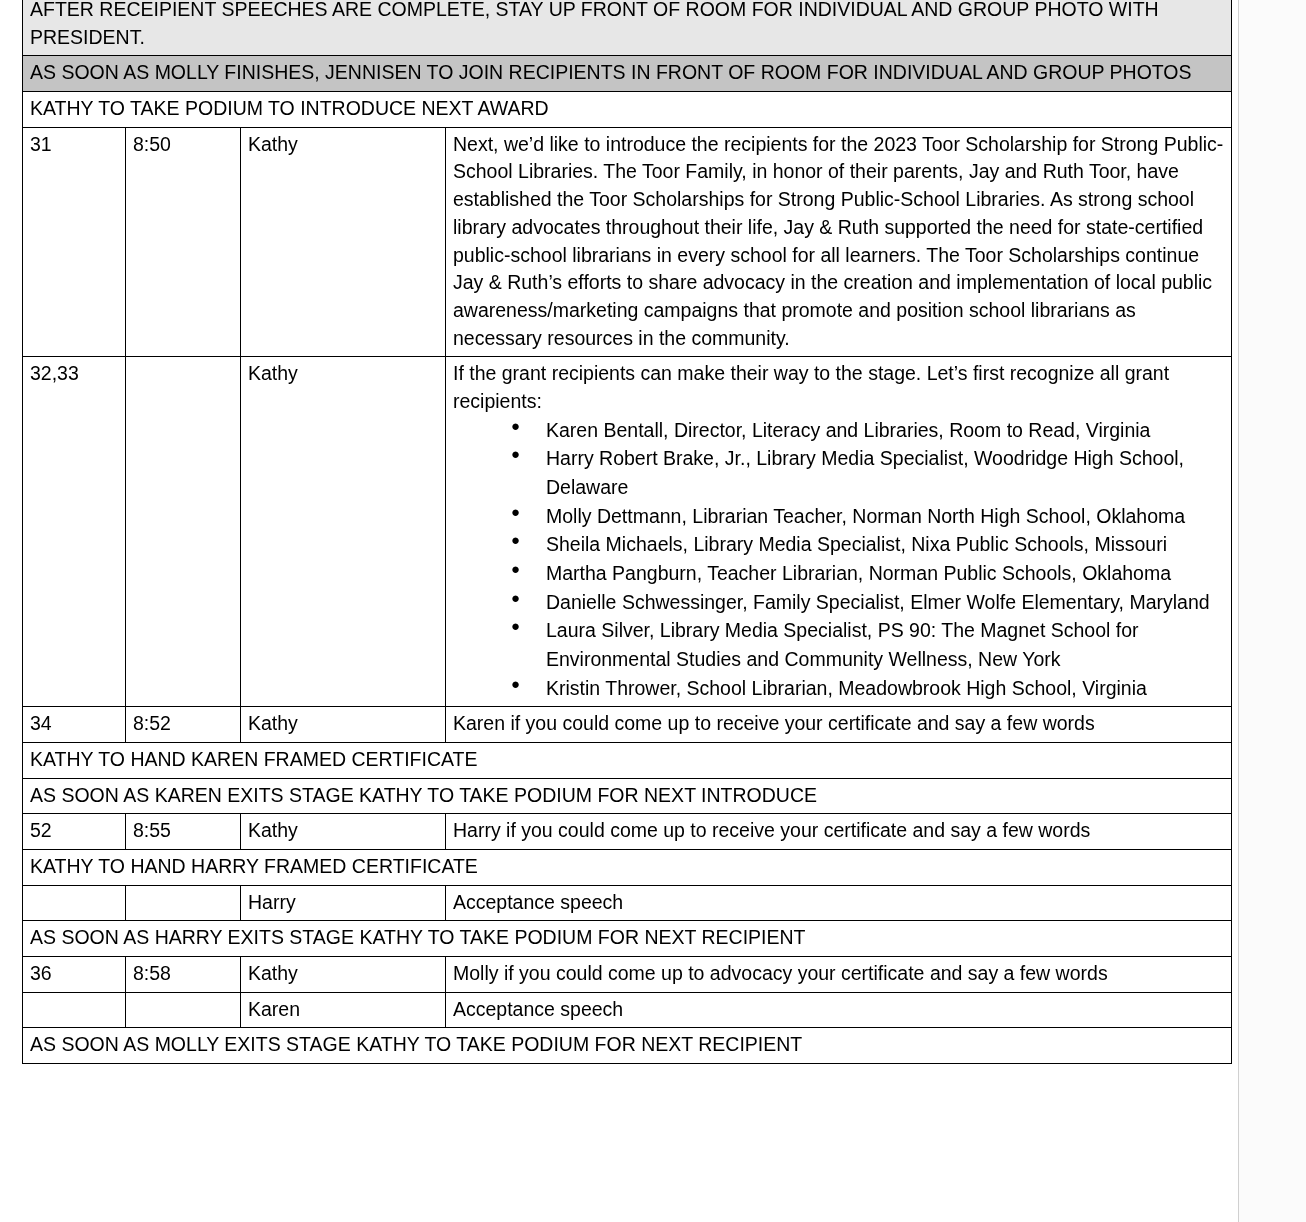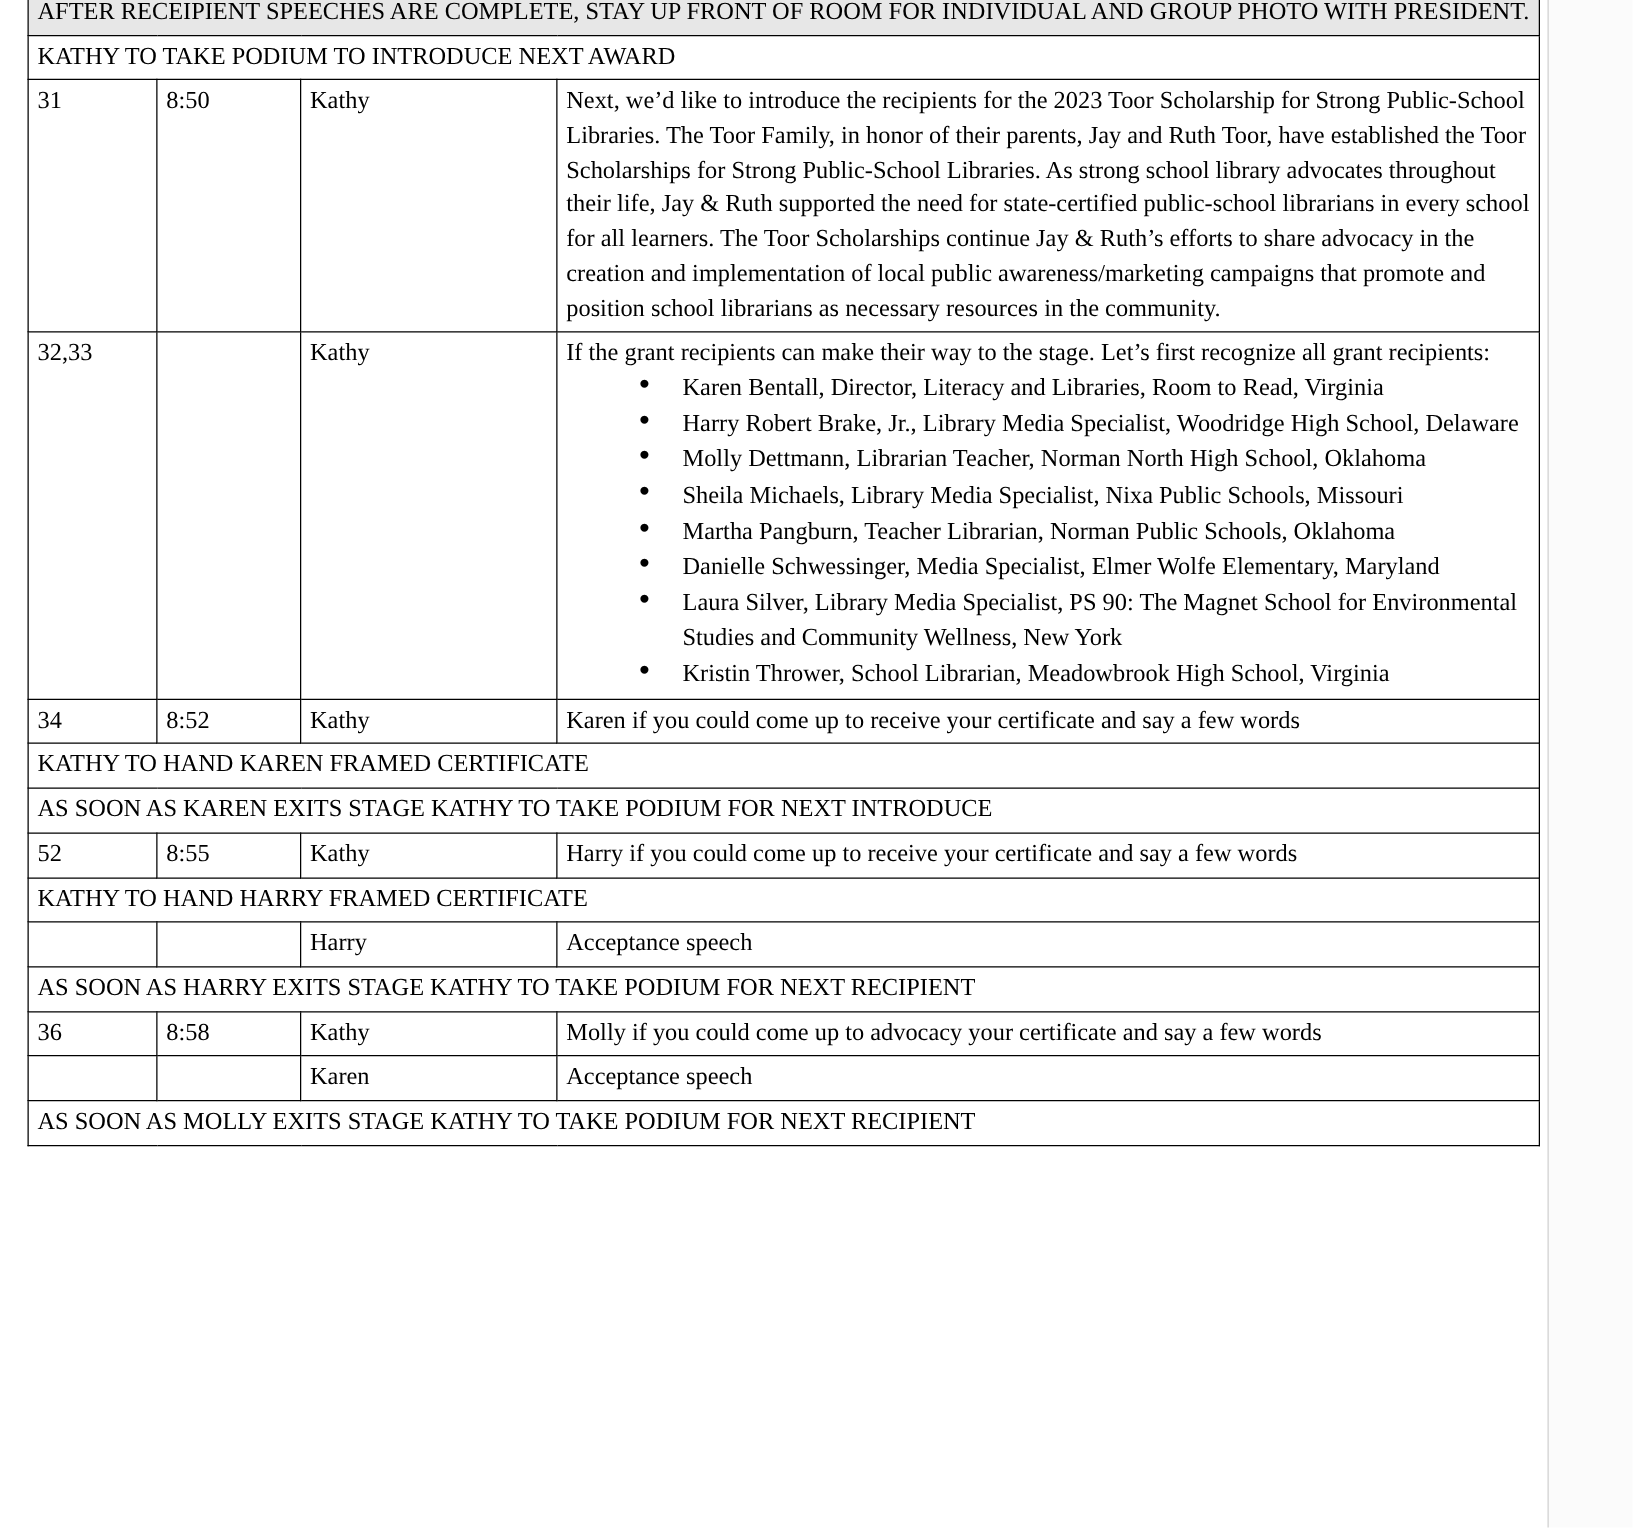--- a/index.html
+++ b/index.html
@@ -12,21 +12,20 @@
     height: 1222px;
     font-family: "Liberation Sans", sans-serif;
     color: #000000;
     overflow: hidden;
   }
   .page {
     position: relative;
     width: 1306px;
     height: 1160px;
     background: #ffffff;
-    font-family: Liberation Serif, serif;
   }
   .doc {
     position: absolute;
     left: 22px;
     top: -8px;
     width: 1209px;
   }
   table.run-sheet {
     border-collapse: collapse;
     table-layout: fixed;
@@ -102,20 +101,23 @@
         <col class="c-num">
         <col class="c-time">
         <col class="c-who">
         <col class="c-text">
       </colgroup>
       <tbody>
           <tr class="banner">
             <td colspan="4" class="bg-light">AFTER RECEIPIENT SPEECHES ARE COMPLETE, STAY UP FRONT OF ROOM FOR INDIVIDUAL AND GROUP PHOTO WITH PRESIDENT.</td>
           </tr>
           <tr class="banner">
+            <td colspan="4" class="bg-mid">AS SOON AS MOLLY FINISHES, JENNISEN TO JOIN RECIPIENTS IN FRONT OF ROOM FOR INDIVIDUAL AND GROUP PHOTOS</td>
+          </tr>
+          <tr class="banner">
             <td colspan="4" class="bg-white">KATHY TO TAKE PODIUM TO INTRODUCE NEXT AWARD</td>
           </tr>
           <tr>
             <td>31</td>
             <td>8:50</td>
             <td>Kathy</td>
             <td>
               <div class="intro-line">Next, we’d like to introduce the recipients for the 2023 Toor Scholarship for Strong Public-School Libraries.  The Toor Family, in honor of their parents, Jay and Ruth Toor, have established the Toor Scholarships for Strong Public-School Libraries.  As strong school library advocates throughout their life, Jay &amp; Ruth supported the need for state-certified public-school librarians in every school for all learners. The Toor Scholarships continue Jay &amp; Ruth’s efforts to share advocacy in the creation and implementation of local public awareness/marketing campaigns that promote and position school librarians as necessary resources in the community.</div>
             </td>
           </tr>
@@ -124,21 +126,21 @@
             <td></td>
             <td>Kathy</td>
             <td>
               <div class="intro-line">If the grant recipients can make their way to the stage.  Let’s first recognize all grant recipients:</div>
               <ul class="recips">
                 <li>Karen Bentall, Director, Literacy and Libraries, Room to Read, Virginia</li>
                 <li>Harry Robert Brake, Jr., Library Media Specialist, Woodridge High School, Delaware</li>
                 <li>Molly Dettmann, Librarian Teacher, Norman North High School, Oklahoma</li>
                 <li>Sheila Michaels, Library Media Specialist, Nixa Public Schools, Missouri</li>
                 <li>Martha Pangburn, Teacher Librarian, Norman Public Schools, Oklahoma</li>
-                <li>Danielle Schwessinger, Media Specialist, Elmer Wolfe Elementary, Maryland</li>
+                <li>Danielle Schwessinger, Family Specialist, Elmer Wolfe Elementary, Maryland</li>
                 <li>Laura Silver, Library Media Specialist, PS 90: The Magnet School for Environmental Studies and Community Wellness, New York</li>
                 <li>Kristin Thrower, School Librarian, Meadowbrook High School, Virginia</li>
               </ul>
             </td>
           </tr>
           <tr>
             <td>34</td>
             <td>8:52</td>
             <td>Kathy</td>
             <td>

